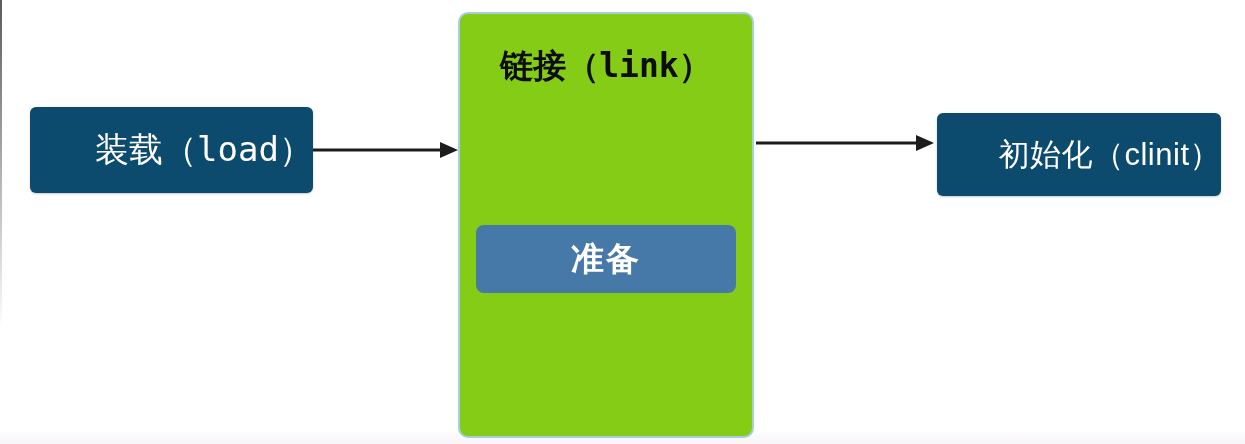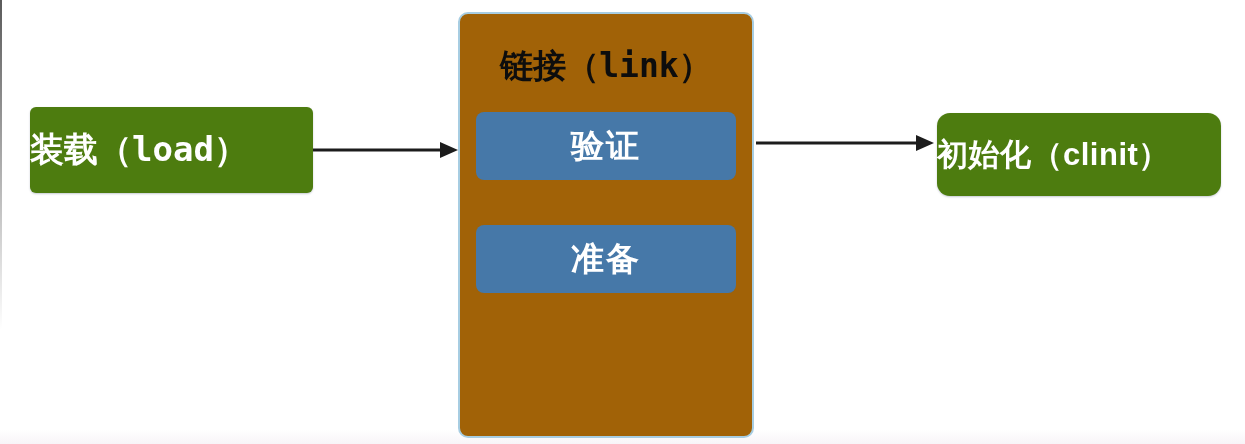--- a/index.html
+++ b/index.html
@@ -28,52 +28,51 @@
   }
   .edge-bottom {
     position: absolute;
     left: 0; bottom: 0;
     width: 100%; height: 14px;
     background: linear-gradient(to bottom, rgba(247,242,247,0), #f8f4f8);
   }
 
   .stage-box {
     position: absolute;
-    background: #4d7c0f;
+    background: #0c4a6e;
     border-radius: 6px;
     color: #ffffff;
     display: flex;
     align-items: center;
-    justify-content: flex-start;
-    font-weight: bold;
+    justify-content: flex-end;
+    font-weight: normal;
     box-shadow: 0 1px 2px rgba(30,50,80,0.25);
   }
 
   .stage-load {
     left: 30px; top: 107px;
     width: 283px; height: 86px;
     font-size: 34px;
     font-family: "DejaVu Sans Mono", "DejaVu Sans", sans-serif;
   }
 
   .stage-init {
     left: 937px; top: 113px;
     width: 284px; height: 83px;
     font-size: 31px;
     font-family: "Liberation Sans", "DejaVu Sans", sans-serif;
     letter-spacing: 0.5px;
-    border-radius: 13px;
   }
 
   .link-group {
     position: absolute;
     left: 458px; top: 12px;
     width: 296px; height: 426px;
     box-sizing: border-box;
-    background: #a16207;
+    background: #84cc16;
     border: 2px solid #a7cde2;
     border-radius: 10px;
   }
 
   .link-title {
     position: absolute;
     left: 0; top: 30px;
     width: 100%;
     text-align: center;
     color: #0d0d0d;
@@ -115,23 +114,20 @@
   <div class="edge-left"></div>
   <div class="edge-bottom"></div>
 
   <div class="stage-box stage-load">
     <span>装载（load）</span>
   </div>
 
   <div class="link-group">
     <div class="link-title">链接（link）</div>
 
-    <div class="link-step step-verify">
-      <span>验证</span>
-    </div>
 
     <div class="link-step step-prepare">
       <span>准备</span>
     </div>
 
   </div>
 
   <div class="stage-box stage-init">
     <span>初始化（clinit）</span>
   </div>

